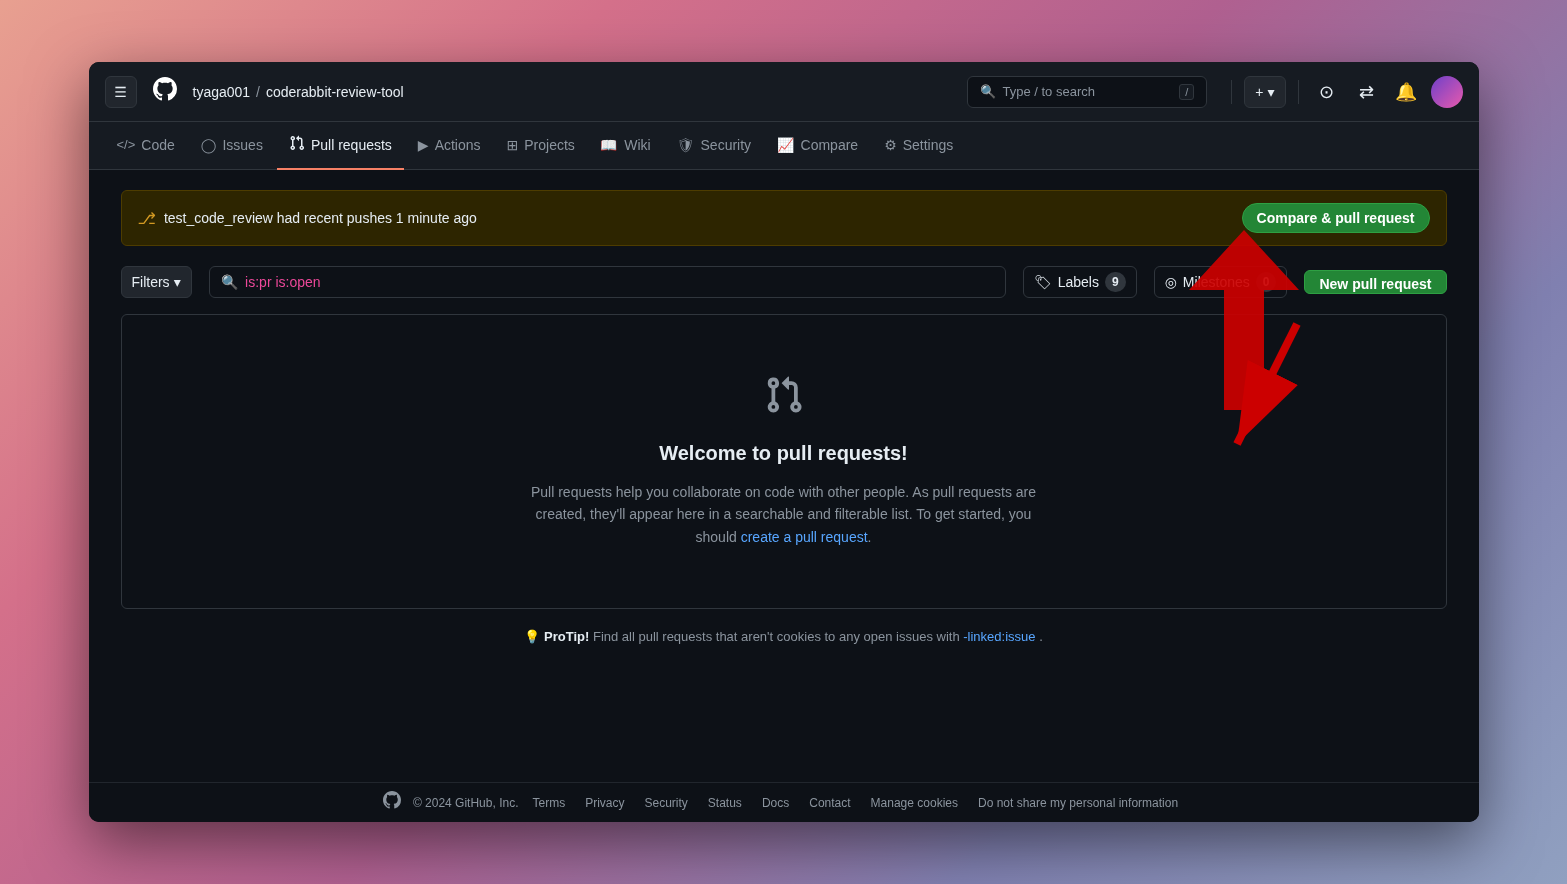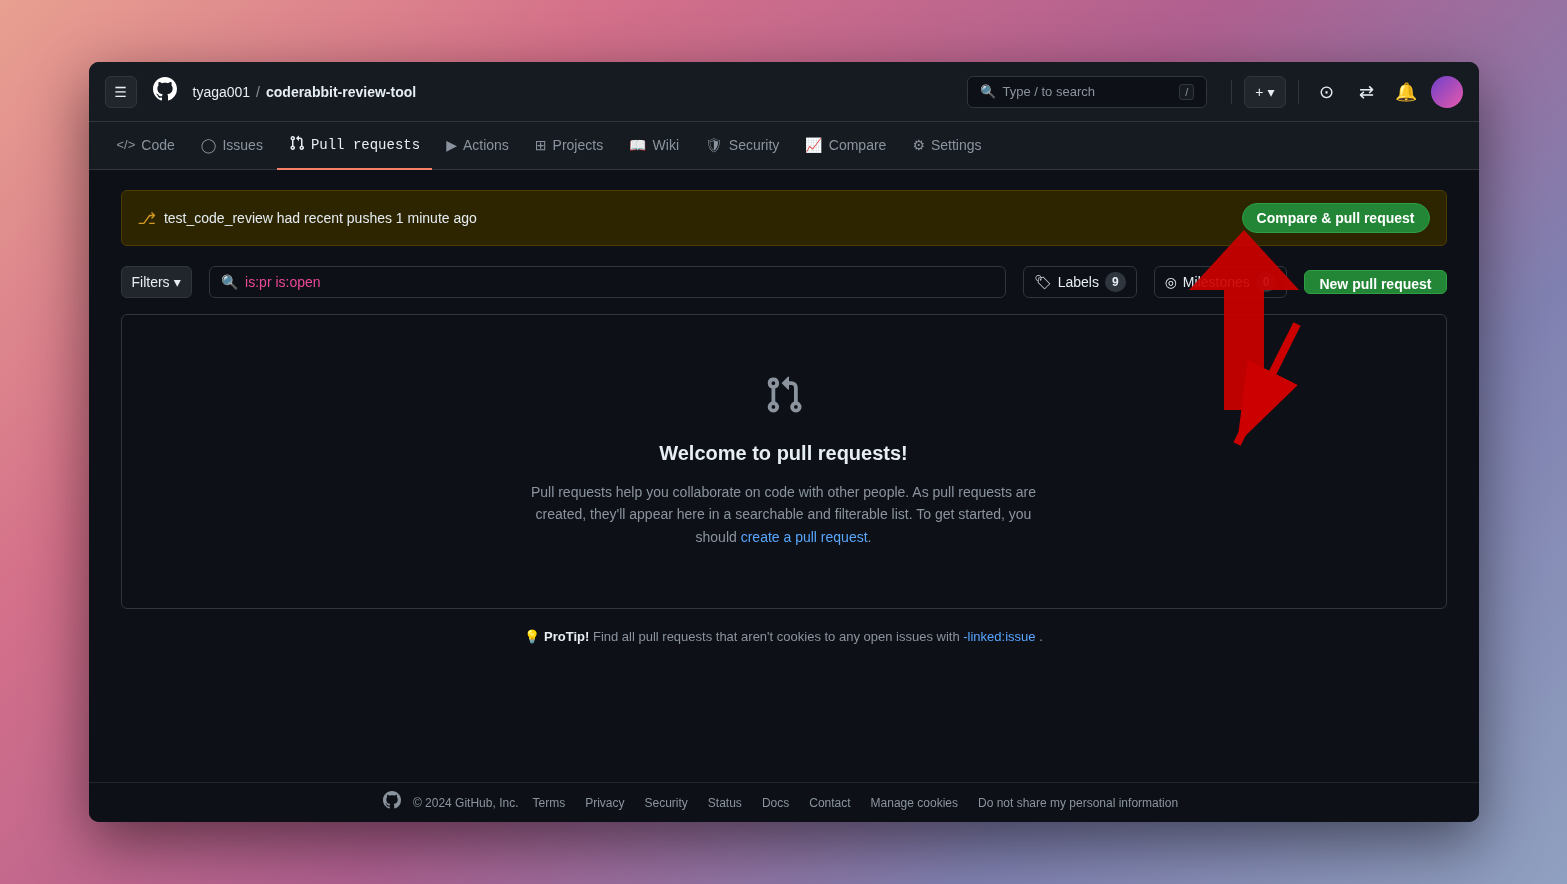--- a/index.html
+++ b/index.html
@@ -61,21 +61,21 @@
       font-weight: 500;
     }
     .breadcrumb-user {
       color: #e6edf3;
     }
     .breadcrumb-sep {
       color: #8b949e;
     }
     .breadcrumb-repo {
       color: #e6edf3;
-      font-weight: 700;
+      font-weight: 400;
     }
     .search-bar {
       margin-left: auto;
       background: #0d1117;
       border: 1px solid #30363d;
       border-radius: 6px;
       color: #8b949e;
       padding: 5px 12px;
       width: 240px;
       height: 32px;
@@ -159,21 +159,20 @@
       cursor: pointer;
       border-radius: 6px 6px 0 0;
       border-bottom: 2px solid transparent;
       text-decoration: none;
       height: 48px;
     }
     .repo-nav-item.active {
       color: #e6edf3;
       border-bottom: 2px solid #f78166;
       background: transparent;
-      font-family: Liberation Mono, monospace;
     }
     
     .main-content {
       flex: 1;
       background: #0d1117;
       padding: 20px 32px;
       overflow-y: auto;
       position: relative;
     }
     

